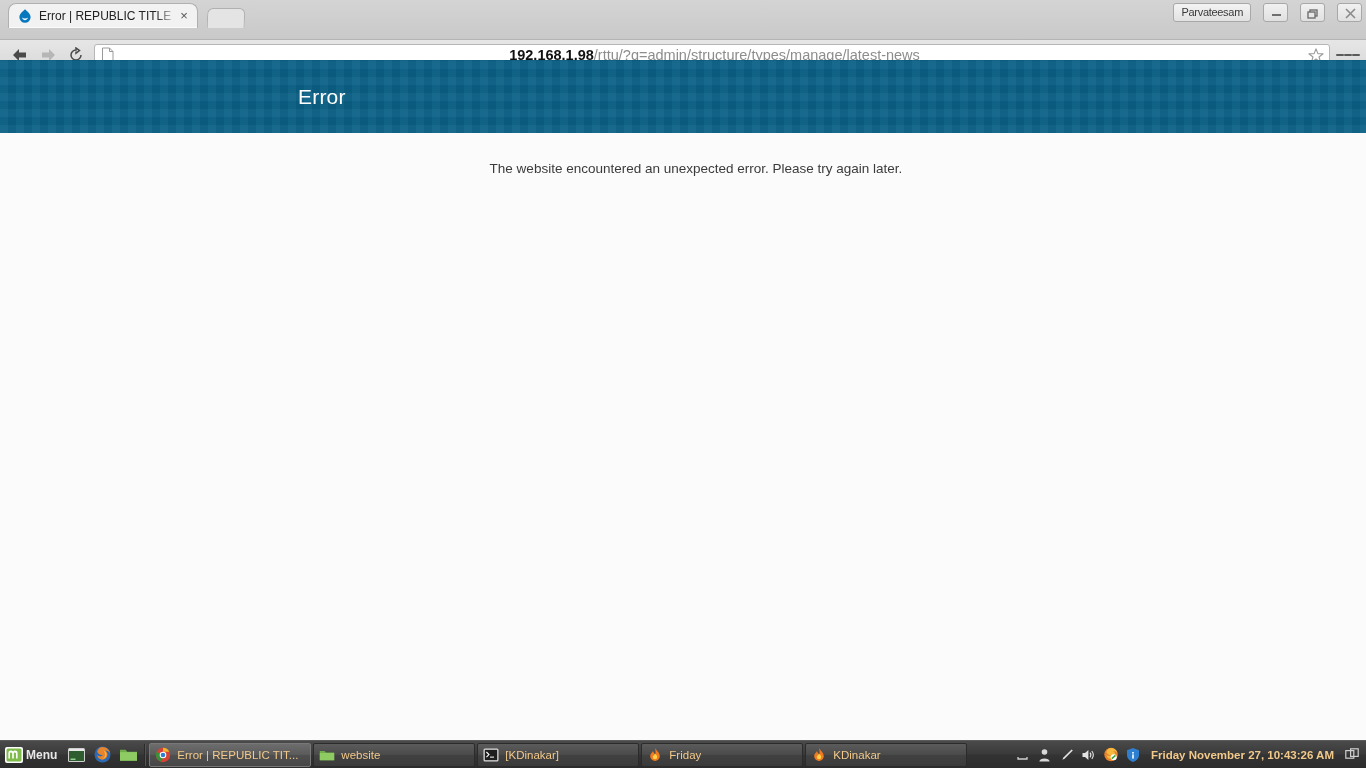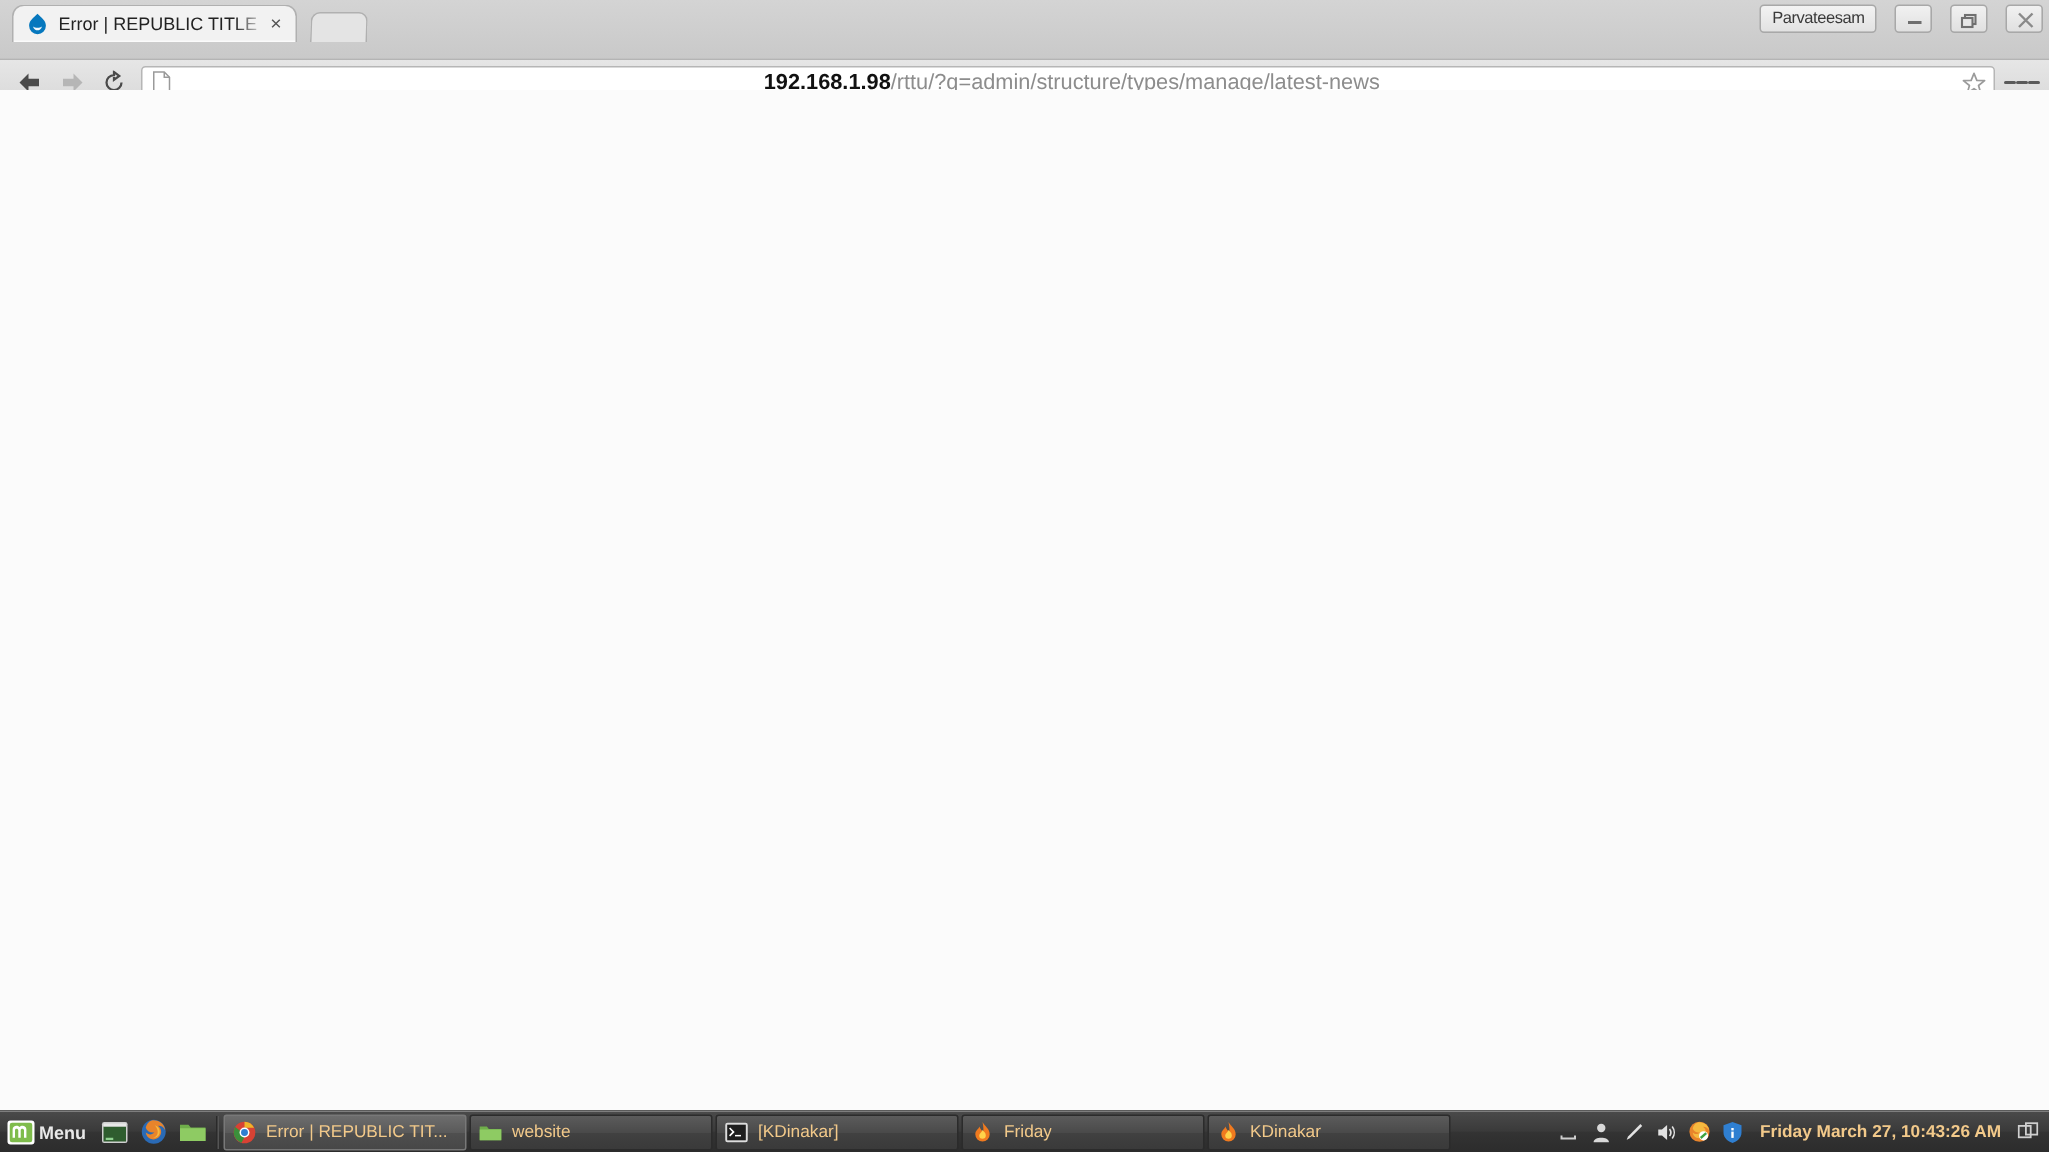--- a/index.html
+++ b/index.html
@@ -312,20 +312,24 @@
     </div>
 
     <div class="hamburger">
       <span></span>
       <span></span>
       <span></span>
     </div>
   </div>
 
   <div class="viewport">
+    <div class="site-header">
+      <h1 class="site-title">Error</h1>
+    </div>
+    <p class="error-msg">The website encountered an unexpected error. Please try again later.</p>
   </div>
 </div>
 
 <div class="taskbar">
 
   <div class="menu-btn">
     <svg width="20" height="20" viewBox="0 0 20 20">
       <rect x="1" y="2" width="18" height="16" rx="2" fill="#ffffff"></rect>
       <rect x="2.5" y="3.5" width="15" height="13" rx="1.5" fill="#7fbc4c"></rect>
       <path d="M6 13.5 V8.5 c0-1.2 1.8-1.4 2.2 0 V13.5 h1.6 V8.5 c0-1.2 1.8-1.4 2.2 0 V13.5 h1.6 V8 c0-2.6-3.2-3.1-4.6-1.6 C7.6 4.9 4.4 5.4 4.4 8 V13.5 Z" fill="#ffffff"></path>
@@ -435,21 +439,21 @@
         <path d="M11 15.2 L15.6 11.2" stroke="#3fa23f" stroke-width="2"></path>
       </svg>
     </div>
     <div class="ticon">
       <svg width="16" height="16" viewBox="0 0 16 16">
         <path d="M8 1 L14 3.2 V8 c0 3.6-3 6-6 7 -3-1-6-3.4-6-7 V3.2 Z" fill="#2f7fd1"></path>
         <rect x="7.2" y="5" width="1.6" height="1.6" fill="#ffffff"></rect>
         <rect x="7.2" y="7.4" width="1.6" height="4.2" fill="#ffffff"></rect>
       </svg>
     </div>
-    <div class="clock">Friday March 27, 10:43:26 AM</div>
+    <div class="clock">Friday November 27, 10:43:26 AM</div>
     <div class="ticon">
       <svg width="14" height="13" viewBox="0 0 14 13">
         <rect x="0.8" y="2.6" width="8" height="7.6" fill="none" stroke="#cfcfcf" stroke-width="1.2"></rect>
         <rect x="5.6" y="0.8" width="7.6" height="7.6" fill="none" stroke="#cfcfcf" stroke-width="1.2"></rect>
       </svg>
     </div>
   </div>
 </div>
 
 </body></html>

